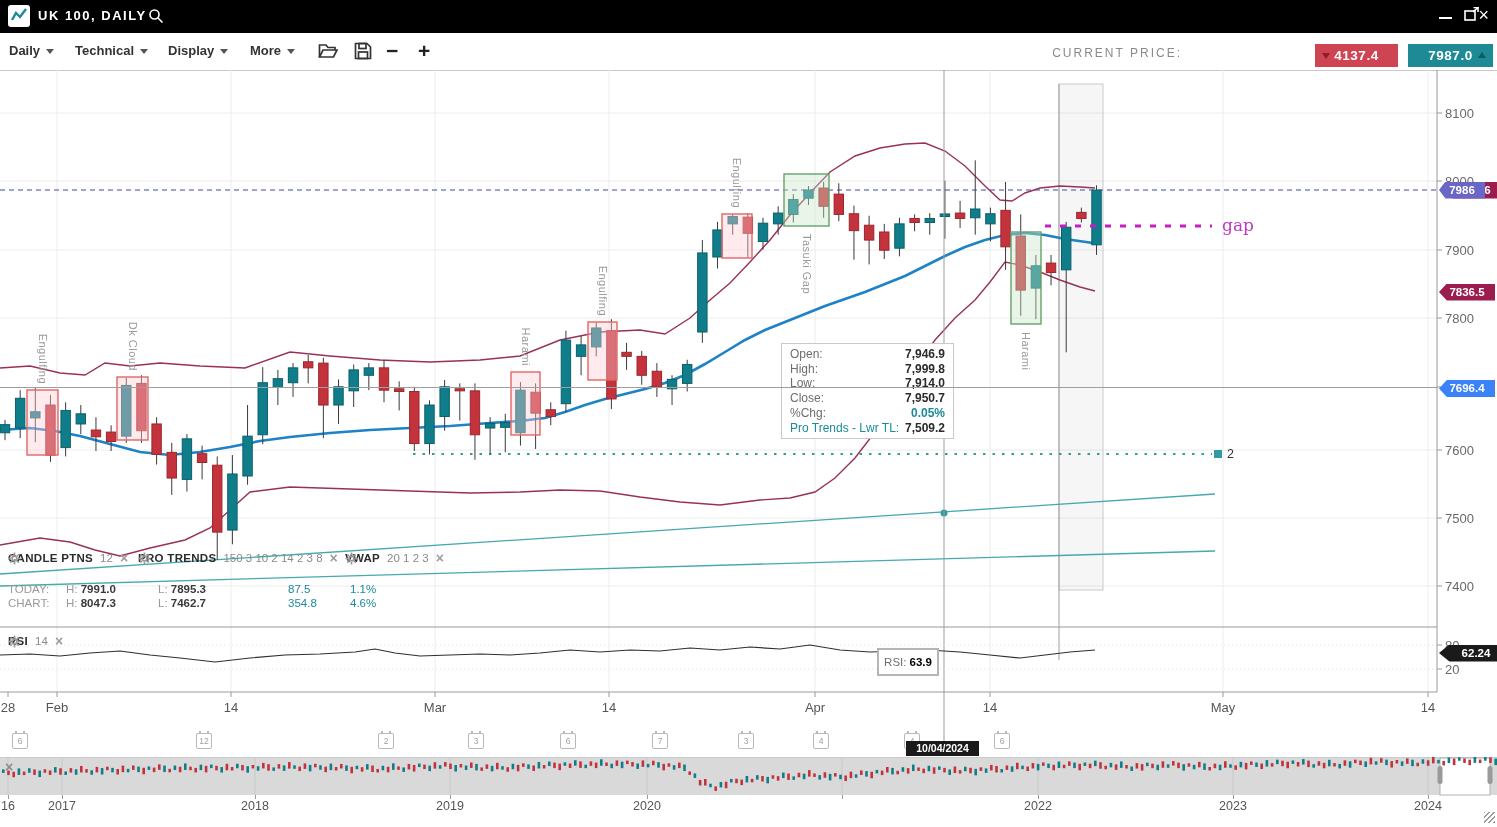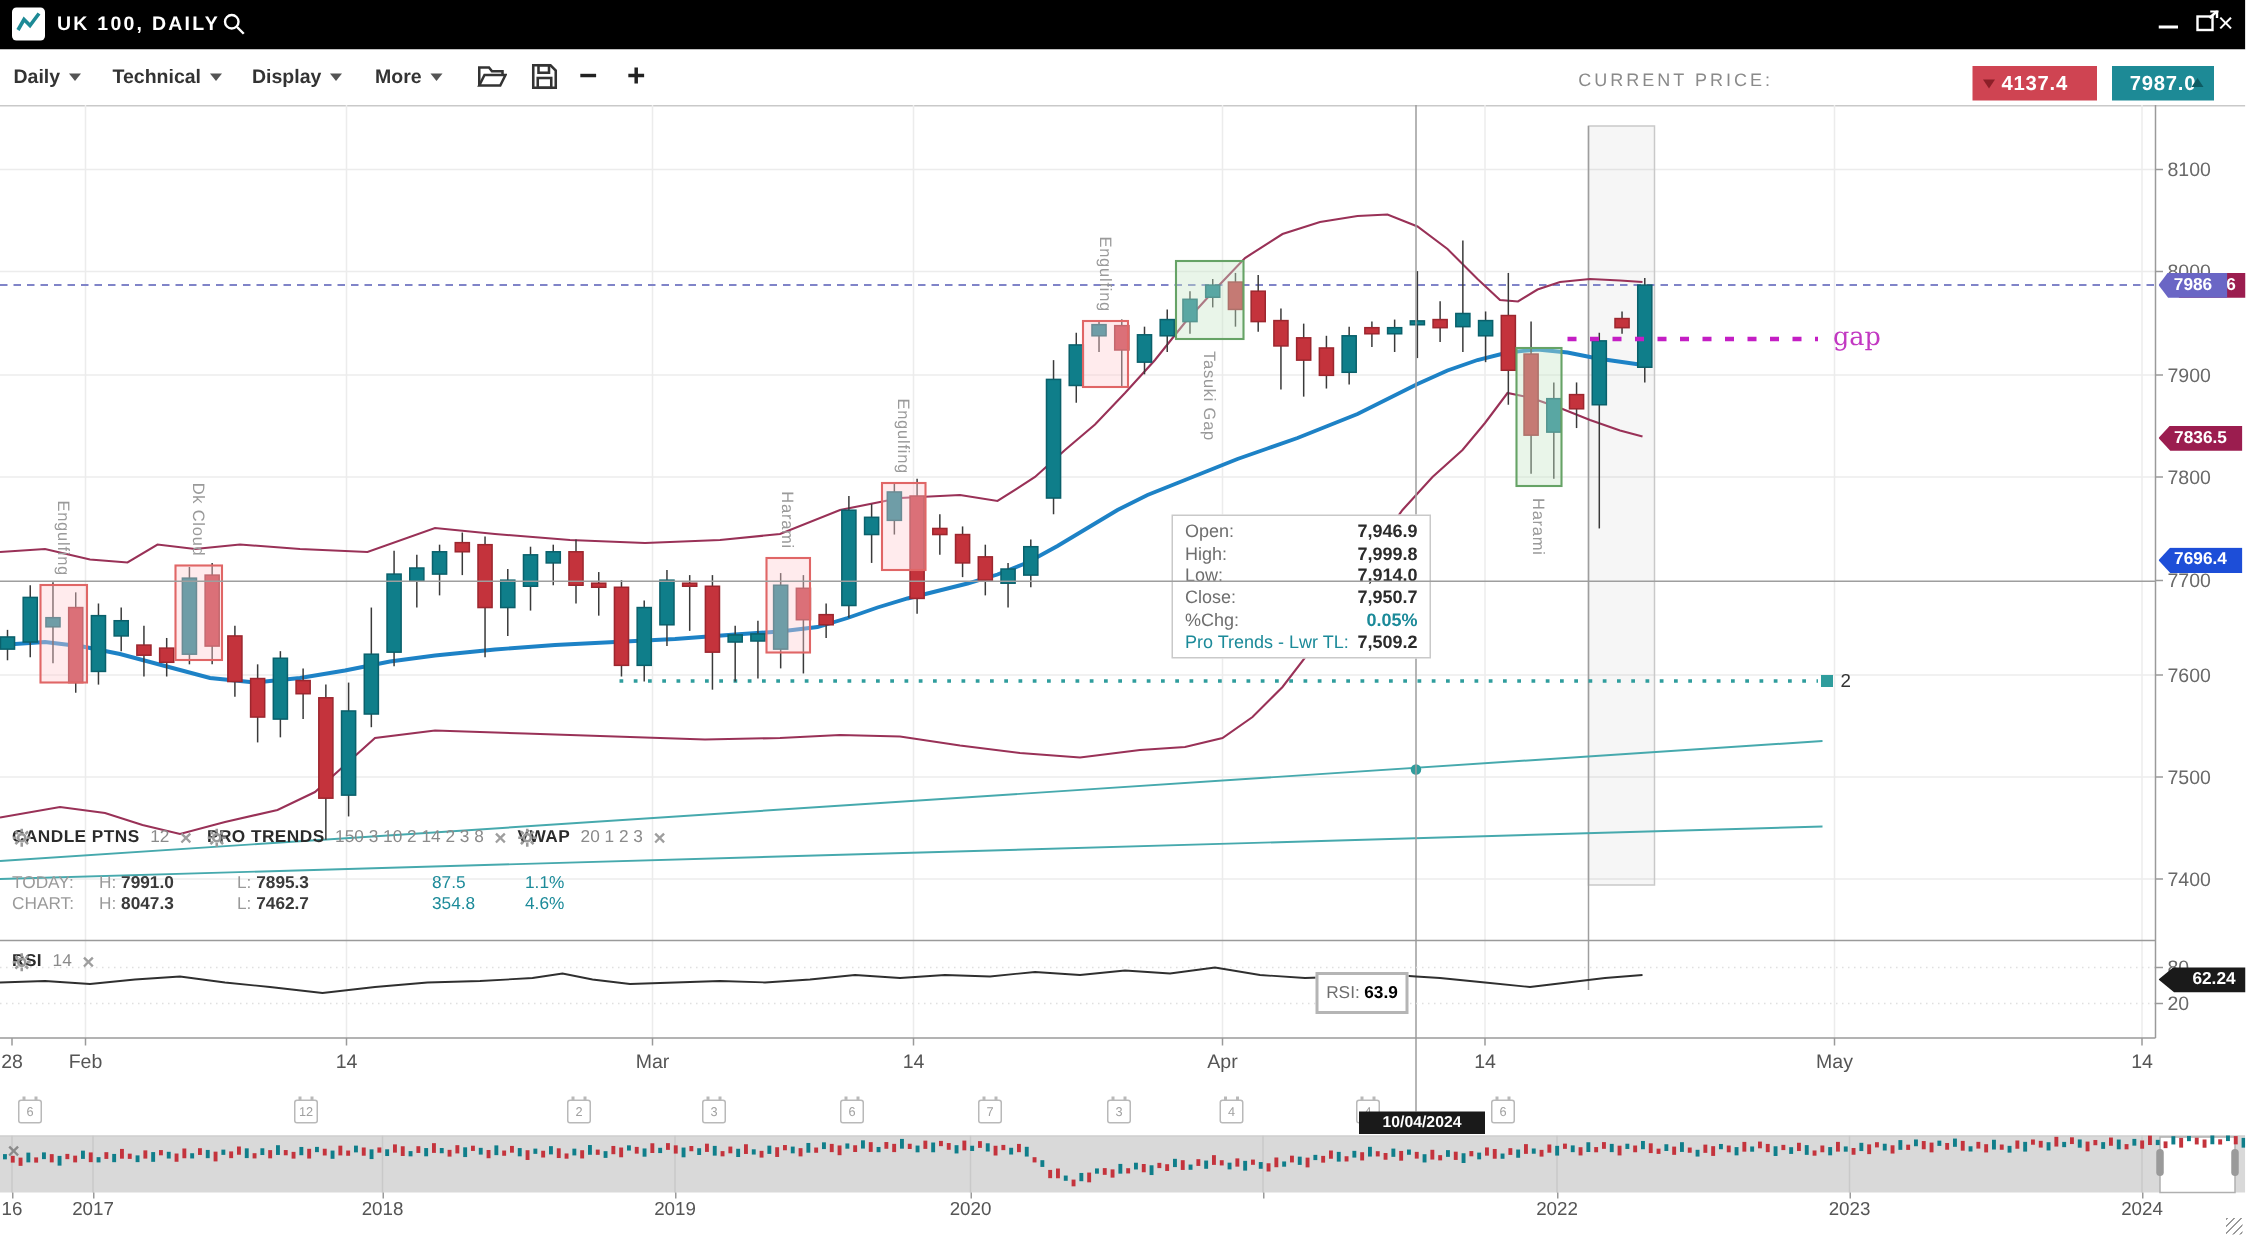--- a/index.html
+++ b/index.html
@@ -37,21 +37,21 @@
   .stat-row{position:absolute;display:flex;font-size:11.5px;white-space:nowrap;}
   .stat-label{color:#9a9a9a;width:58px;}
   .stat-h{width:92px;color:#9a9a9a;} .stat-h b,.stat-l b{color:#3a3a3a;font-weight:bold;}
   .stat-l{width:100px;color:#9a9a9a;}
   .stat-rng{width:62px;color:#1b8a99;margin-left:30px;} .stat-pct{color:#1b8a99;}
   #rsibox{position:absolute;left:877px;top:648px;width:58px;height:24px;background:#fff;border:2px solid #b5b5b5;
     font-size:11.5px;text-align:center;line-height:24px;z-index:25;}
   #rsibox .tt-l{margin-right:3px;}
   #gaplabel{position:absolute;left:1222px;top:215px;font-family:"DejaVu Serif",serif;font-size:17px;color:#c238c2;z-index:15;}
   #tl2label{position:absolute;left:1227px;top:447px;font-size:12.5px;color:#333;z-index:15;}
-  #datebadge{position:absolute;left:906px;top:741px;width:84px;height:15px;background:#1a1a1a;color:#fff;
+  #datebadge{position:absolute;left:906px;top:741px;width:73px;height:15px;background:#1a1a1a;color:#fff;
     font-size:10.5px;font-weight:bold;text-align:center;line-height:15px;z-index:25;}
   .cal{position:absolute;top:733px;width:14px;height:14px;border:1px solid #b9b9b9;border-radius:2px;background:#fff;
     font-size:8.5px;color:#a0a0a0;text-align:center;line-height:14px;cursor:pointer;}
   .cal:before,.cal:after{content:"";position:absolute;top:-3px;width:2px;height:3px;background:#b9b9b9;}
   .cal:before{left:2px;} .cal:after{right:2px;}
   
   #nav-close{position:absolute;left:5px;top:759px;color:#8a8a8a;font-size:14px;font-weight:bold;cursor:pointer;z-index:12;}
   .yearlabel{position:absolute;top:799px;transform:translateX(-50%);font-size:12.5px;color:#555;}
   #grip{position:absolute;left:1484px;top:812px;width:11px;height:11px;cursor:nwse-resize;
     background:repeating-linear-gradient(135deg,#9a9a9a 0 1px,transparent 1px 3.5px);}
@@ -111,21 +111,21 @@
     </span>
     <span class="zoombtn" style="left:386px;">−</span>
     <span class="zoombtn" style="left:418px;">+</span>
     <span id="cplabel">CURRENT PRICE:</span>
   </div>
 
   <div class="pill" style="left:1315px;width:83px;background:#cf4452;">
     <span class="tri" style="left:7px;top:9px;border-left:4px solid transparent;border-right:4px solid transparent;border-top:6px solid #8c1f28;"></span>
     <span>4137.4</span>
   </div>
-  <div class="pill" style="left:1408px;width:68px;background:#1d8a96;">
+  <div class="pill" style="left:1408px;width:85px;background:#1d8a96;">
     <span>7987.0</span>
     <span class="tri" style="right:7px;top:8px;border-left:4px solid transparent;border-right:4px solid transparent;border-bottom:6px solid #0d5b63;"></span>
   </div>
 
   <svg id="chart-svg" width="1497" height="688" style="top:70px;" viewBox="0 70 1497 688">
       <defs>
         <clipPath id="plot">
           <rect x="0" y="70" width="1437" height="622"></rect>
         </clipPath>
       </defs>
@@ -799,21 +799,21 @@
       <rect x="1437.5" y="766" width="5" height="18" rx="2.5" fill="#9a9a9a"></rect>
       <rect x="1487.5" y="766" width="5" height="18" rx="2.5" fill="#9a9a9a"></rect>
     </svg>
   <span id="nav-close">×</span>
   <div id="grip"></div>
 
 <div class="axis-badge" style="left: 1445px; top: 181.5px; width: 56px; background: rgb(155, 29, 79); z-index: 40;">7986.6</div>
     <div class="axis-badge" style="left: 1439px; top: 181.5px; width: 46px; background: rgb(106, 102, 197); z-index: 40;">7986</div>
     <div class="axis-badge" style="left: 1500px; top: 232.5px; width: 56px; background: rgb(27, 135, 201); z-index: 40;">7913.1</div>
     <div class="axis-badge" style="left: 1439px; top: 283.5px; width: 56px; background: rgb(155, 29, 79); z-index: 40;">7836.5</div>
-    <div class="axis-badge" style="left: 1439px; top: 365px; width: 56px; background: #1d4ed8; z-index: 40;">7696.4</div>
+    <div class="axis-badge" style="left: 1439px; top: 380px; width: 56px; background: #3b82f6; z-index: 40;">7696.4</div>
     <div class="axis-badge" style="left: 1439px; top: 644.5px; width: 74px; background: rgb(26, 26, 26); z-index: 40;">62.24</div>
     <div class="cal" style="left: 12px;">6</div>
     <div class="cal" style="left: 196px;">12</div>
     <div class="cal" style="left: 378px;">2</div>
     <div class="cal" style="left: 468px;">3</div>
     <div class="cal" style="left: 560px;">6</div>
     <div class="cal" style="left: 652px;">7</div>
     <div class="cal" style="left: 738px;">3</div>
     <div class="cal" style="left: 813px;">4</div>
     <div class="cal" style="left: 904px;">4</div>

